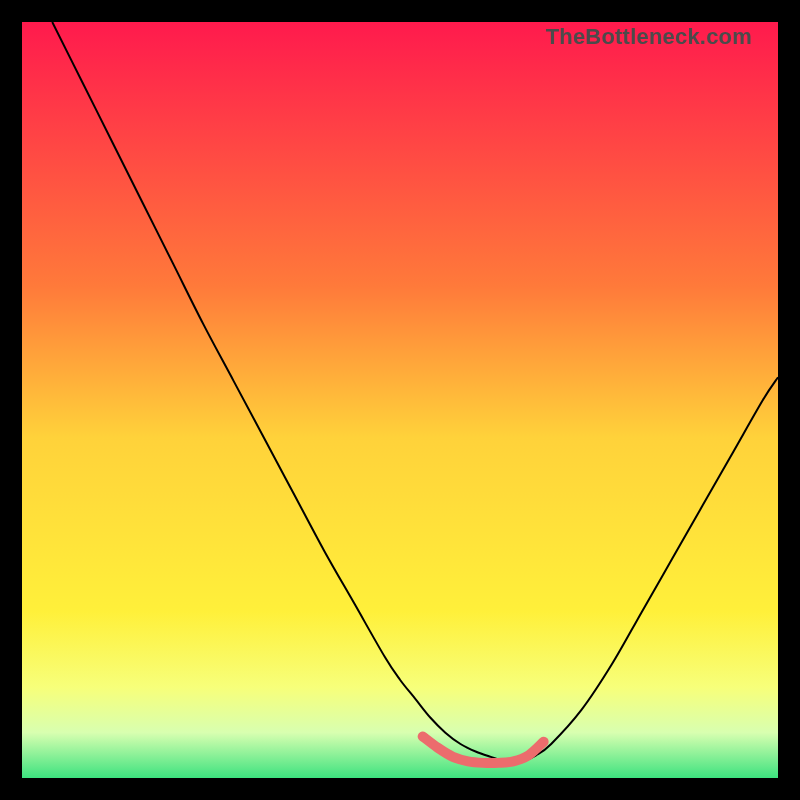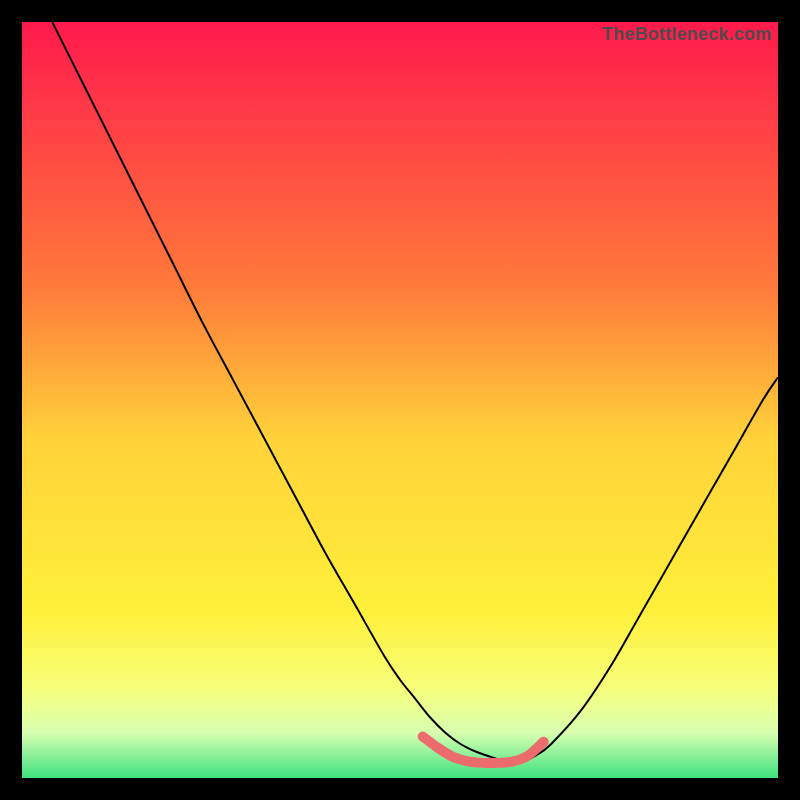--- a/index.html
+++ b/index.html
@@ -22,24 +22,24 @@
     position: absolute;
     left: 22px;
     top: 22px;
     width: 756px;
     height: 756px;
     overflow: hidden;
   }
   .watermark {
     position: absolute;
     top: 2px;
-    right: 6px;
+    right: 26px;
     font-family: Arial, Helvetica, sans-serif;
     font-weight: 700;
-    font-size: 18px;
+    font-size: 22px;
     color: #4b4b4b;
     letter-spacing: 0.2px;
   }
   svg {
     display: block;
     position: absolute;
     left: 0;
     top: 0;
   }
 </style>

